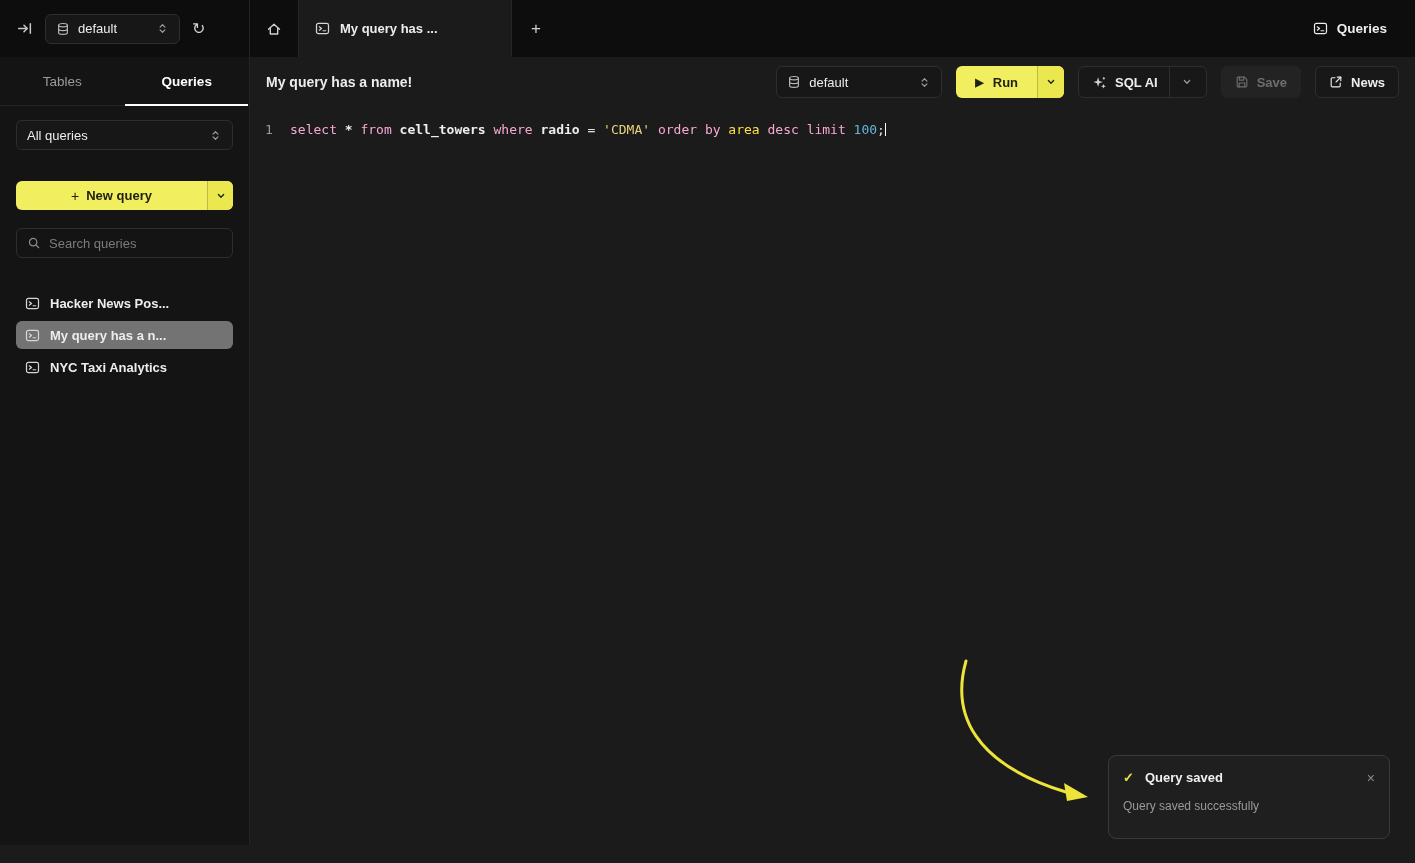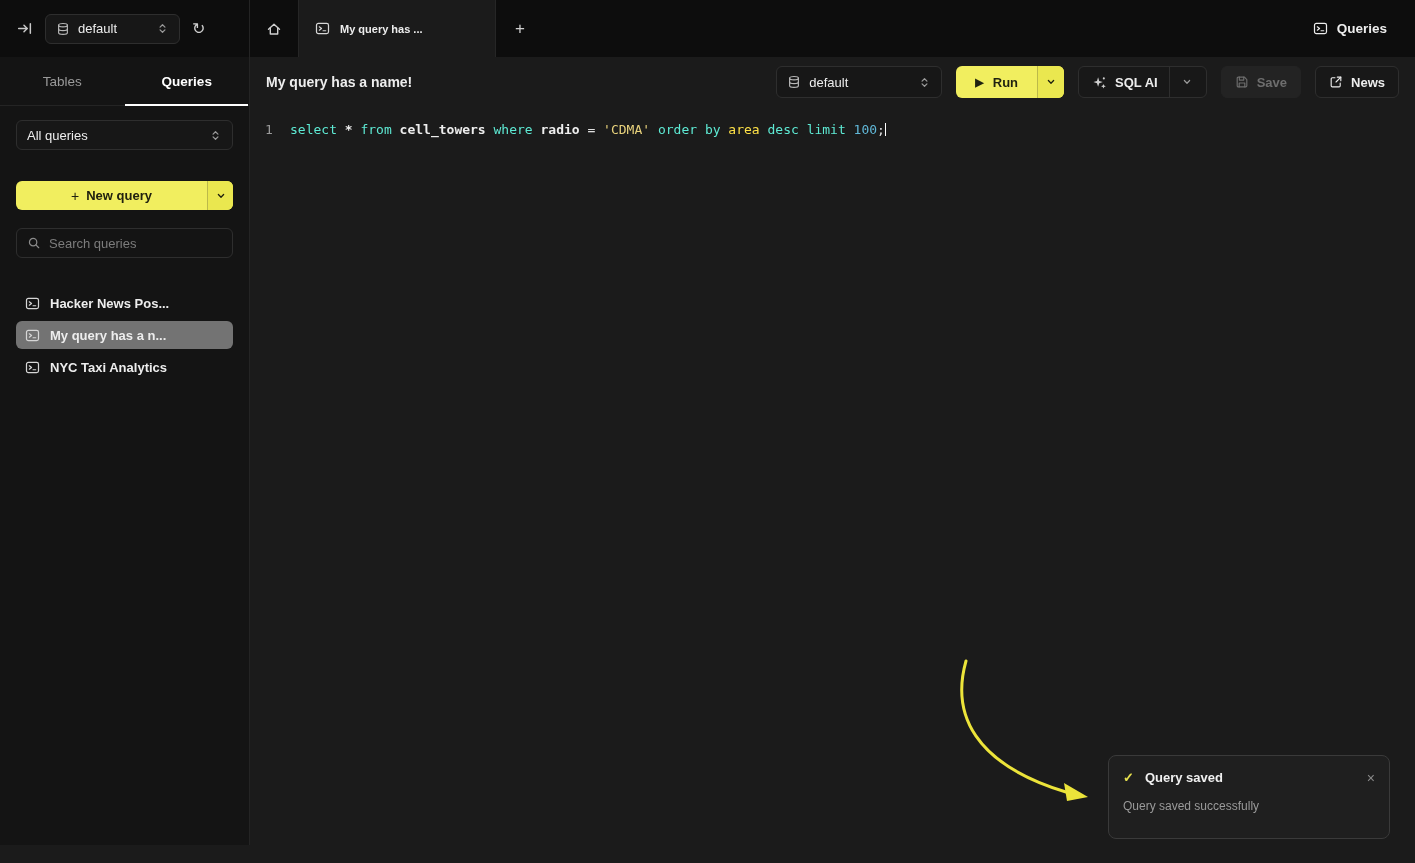--- a/index.html
+++ b/index.html
@@ -16,23 +16,23 @@
               color:#c9c9c9; background:none; border:none; cursor:pointer; }
   .select-control { display:flex; align-items:center; gap:8px; height:30px;
                     padding:0 10px; border:1px solid #2e2e2e; border-radius:6px;
                     background:#171717; color:#ededed; font-size:13px; cursor:pointer; }
   .select-control .caret { margin-left:auto; color:#9a9a9a; }
   .db-select-top { width:135px; }
   .refresh-glyph { font-size:16px; color:#cfcfcf; }
 
   .tabstrip { display:flex; align-items:stretch; }
   .home-btn { width:48px; display:flex; align-items:center; justify-content:center; color:#cfcfcf; }
-  .tab-active { width:198px; background:#1b1b1b; border-left:1px solid #262626;
+  .tab-active { width:214px; background:#1b1b1b; border-left:1px solid #262626;
                 border-right:1px solid #262626; display:flex; align-items:center;
-                gap:10px; padding:0 16px; color:#ededed; font-size:11px; font-weight:600; }
+                gap:10px; padding:0 16px; color:#ededed; font-size:13px; font-weight:600; }
   .tab-plus { width:48px; display:flex; align-items:center; justify-content:center;
               color:#cfcfcf; font-size:17px; }
 
   .topbar-right { margin-left:auto; display:flex; align-items:center; gap:9px;
                   padding-right:28px; color:#ededed; font-size:13.5px; font-weight:600; cursor:pointer; }
 
   
   .sidebar { position:absolute; left:0; top:57px; width:250px; bottom:18px;
              background:#141414; border-right:1px solid #242424; z-index:4; }
   .side-tabs { height:49px; display:flex; border-bottom:1px solid #242424; }
@@ -81,21 +81,21 @@
               color:#ededed; font-size:13px; font-weight:600; cursor:pointer; }
   .btn-dark .vdiv { width:1px; align-self:stretch; background:#2e2e2e; margin:0 3px; }
   .btn-dark .caret { color:#9a9a9a; }
   .btn-save { background:#232323; border-color:#232323; color:#6e6e6e; cursor:default; }
 
   .code-area { padding-top:13px; }
   .code-line { display:flex; font-family:"DejaVu Sans Mono", monospace;
                font-size:13px; line-height:20px; }
   .gutter { width:26px; padding-left:15px; color:#9a9a9a; flex:0 0 auto; }
   .code { white-space:pre; margin-left:14px; }
-  .tk-kw    { color:#5eead4; }
+  .tk-kw    { color:#f9a8d4; }
   .tk-ident { color:#ededed; font-weight:700; }
   .tk-op    { color:#e0e0e0; }
   .tk-str   { color:#e8d27c; }
   .tk-field { color:#fde047; }
   .tk-num   { color:#61b8d8; }
   .tk-punct { color:#e0e0e0; }
   .cursor { display:inline-block; width:1.5px; height:13px; background:#ffffff;
             vertical-align:-2px; }
 
   

